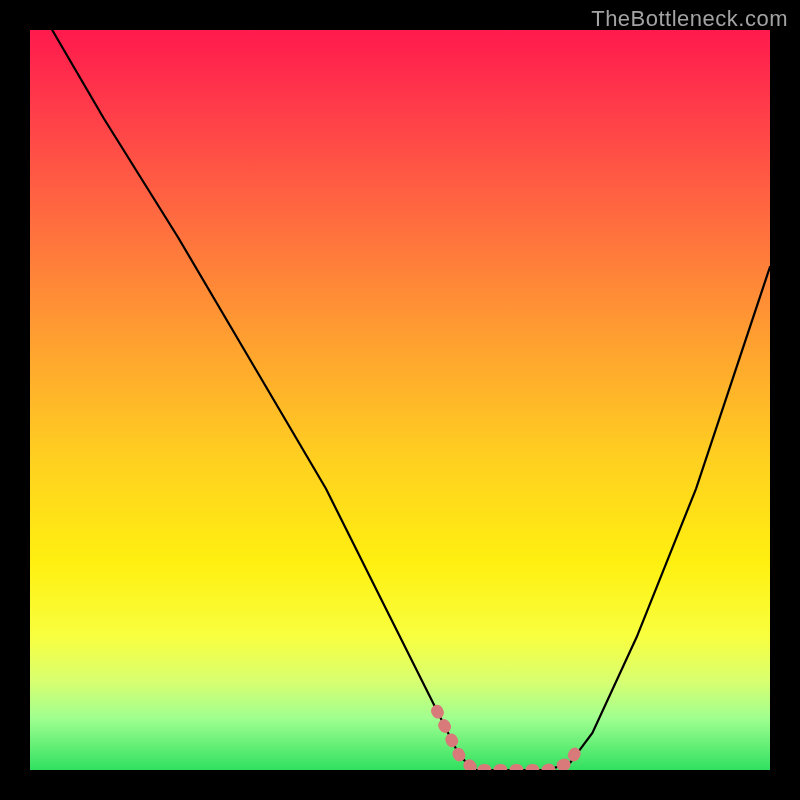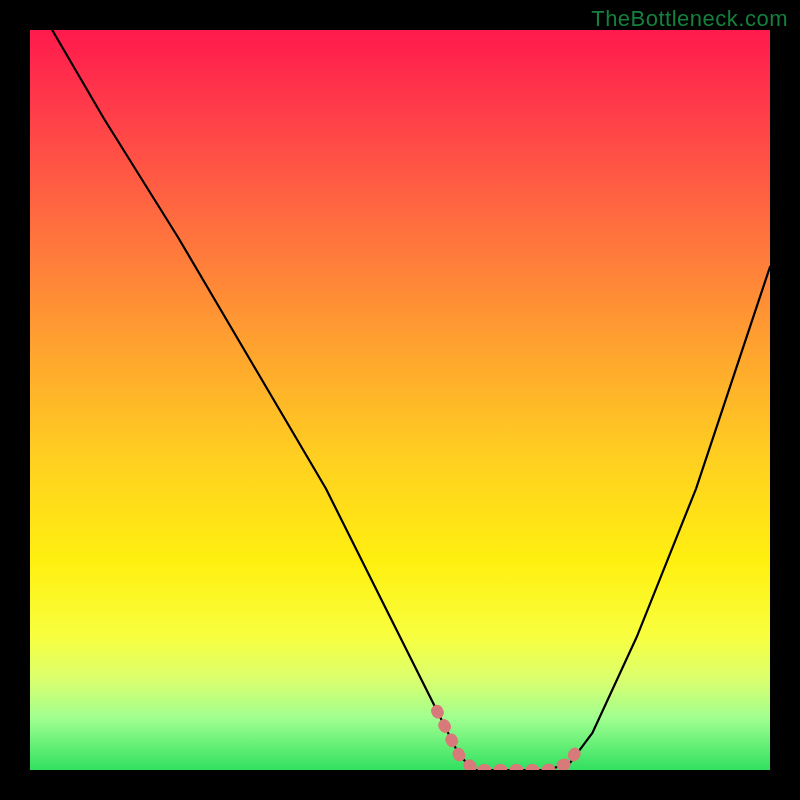--- a/index.html
+++ b/index.html
@@ -8,21 +8,21 @@
     height: 800px;
     background: #000;
     font-family: Arial, Helvetica, sans-serif;
     position: relative;
     overflow: hidden;
   }
   .watermark {
     position: absolute;
     top: 6px;
     right: 12px;
-    color: #15803d;
+    color: #a3a3a3;
     font-size: 22px;
     font-weight: 500;
     letter-spacing: 0.5px;
     z-index: 10;
   }
   .frame {
     position: absolute;
     left: 30px;
     top: 30px;
     width: 740px;

